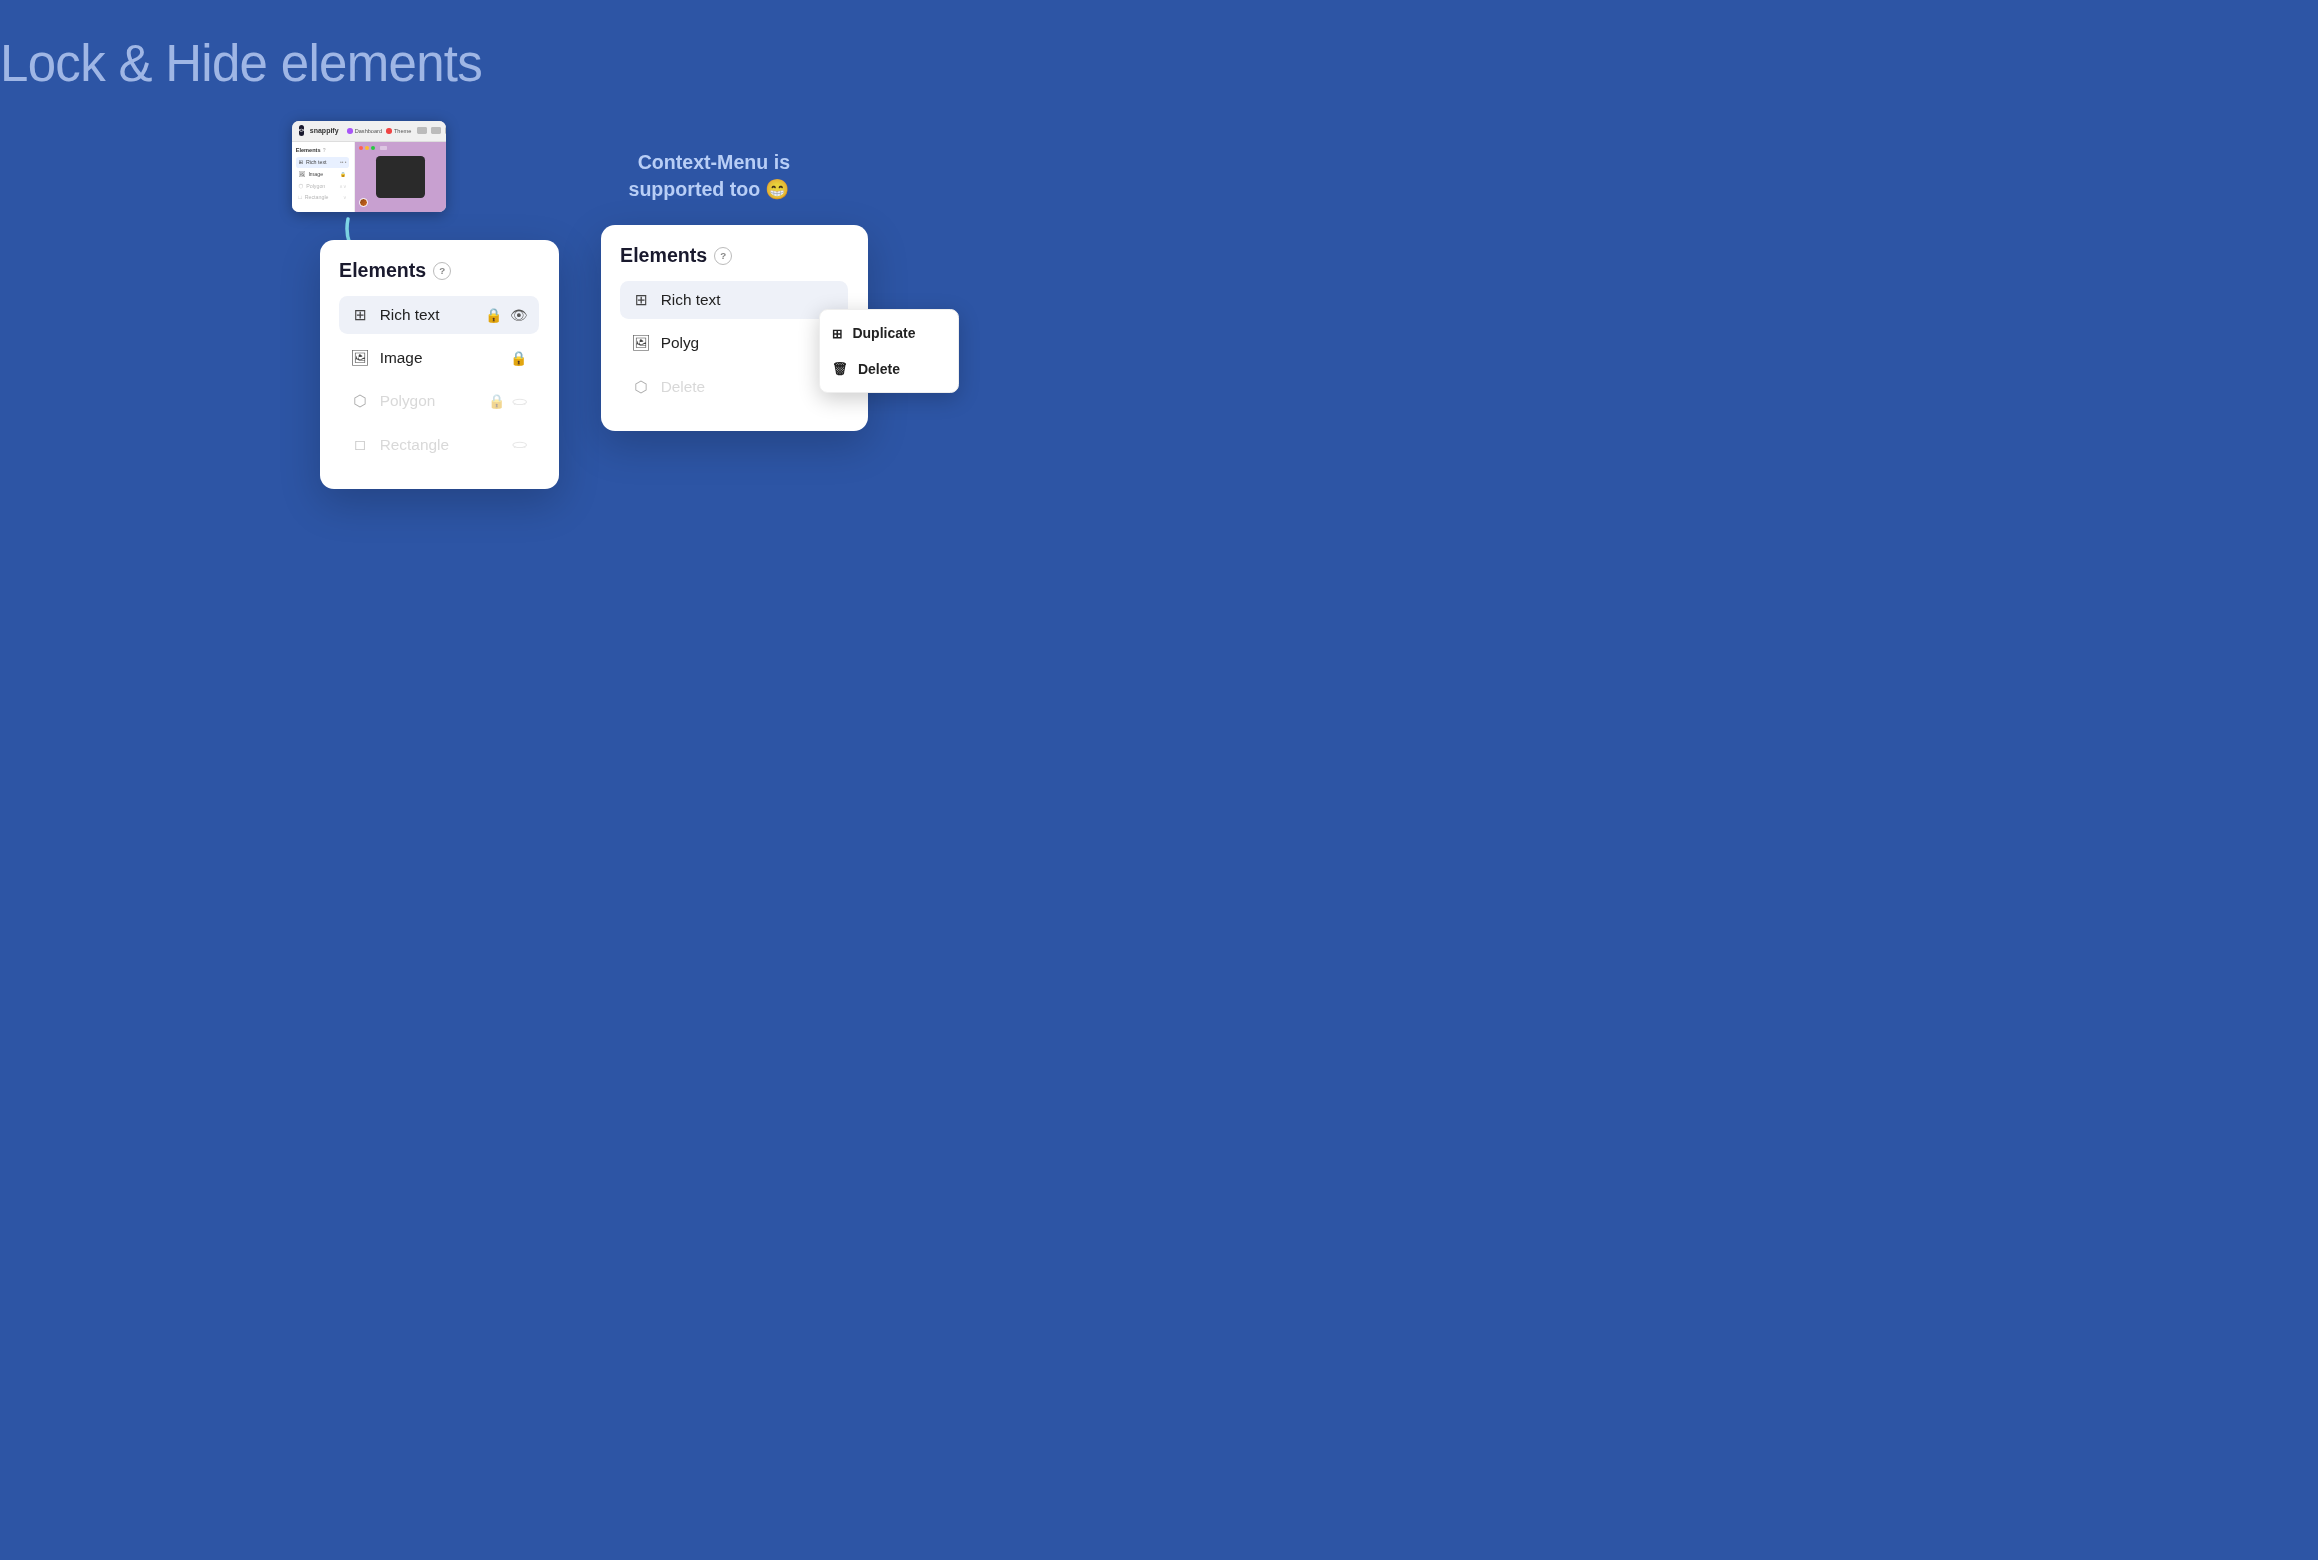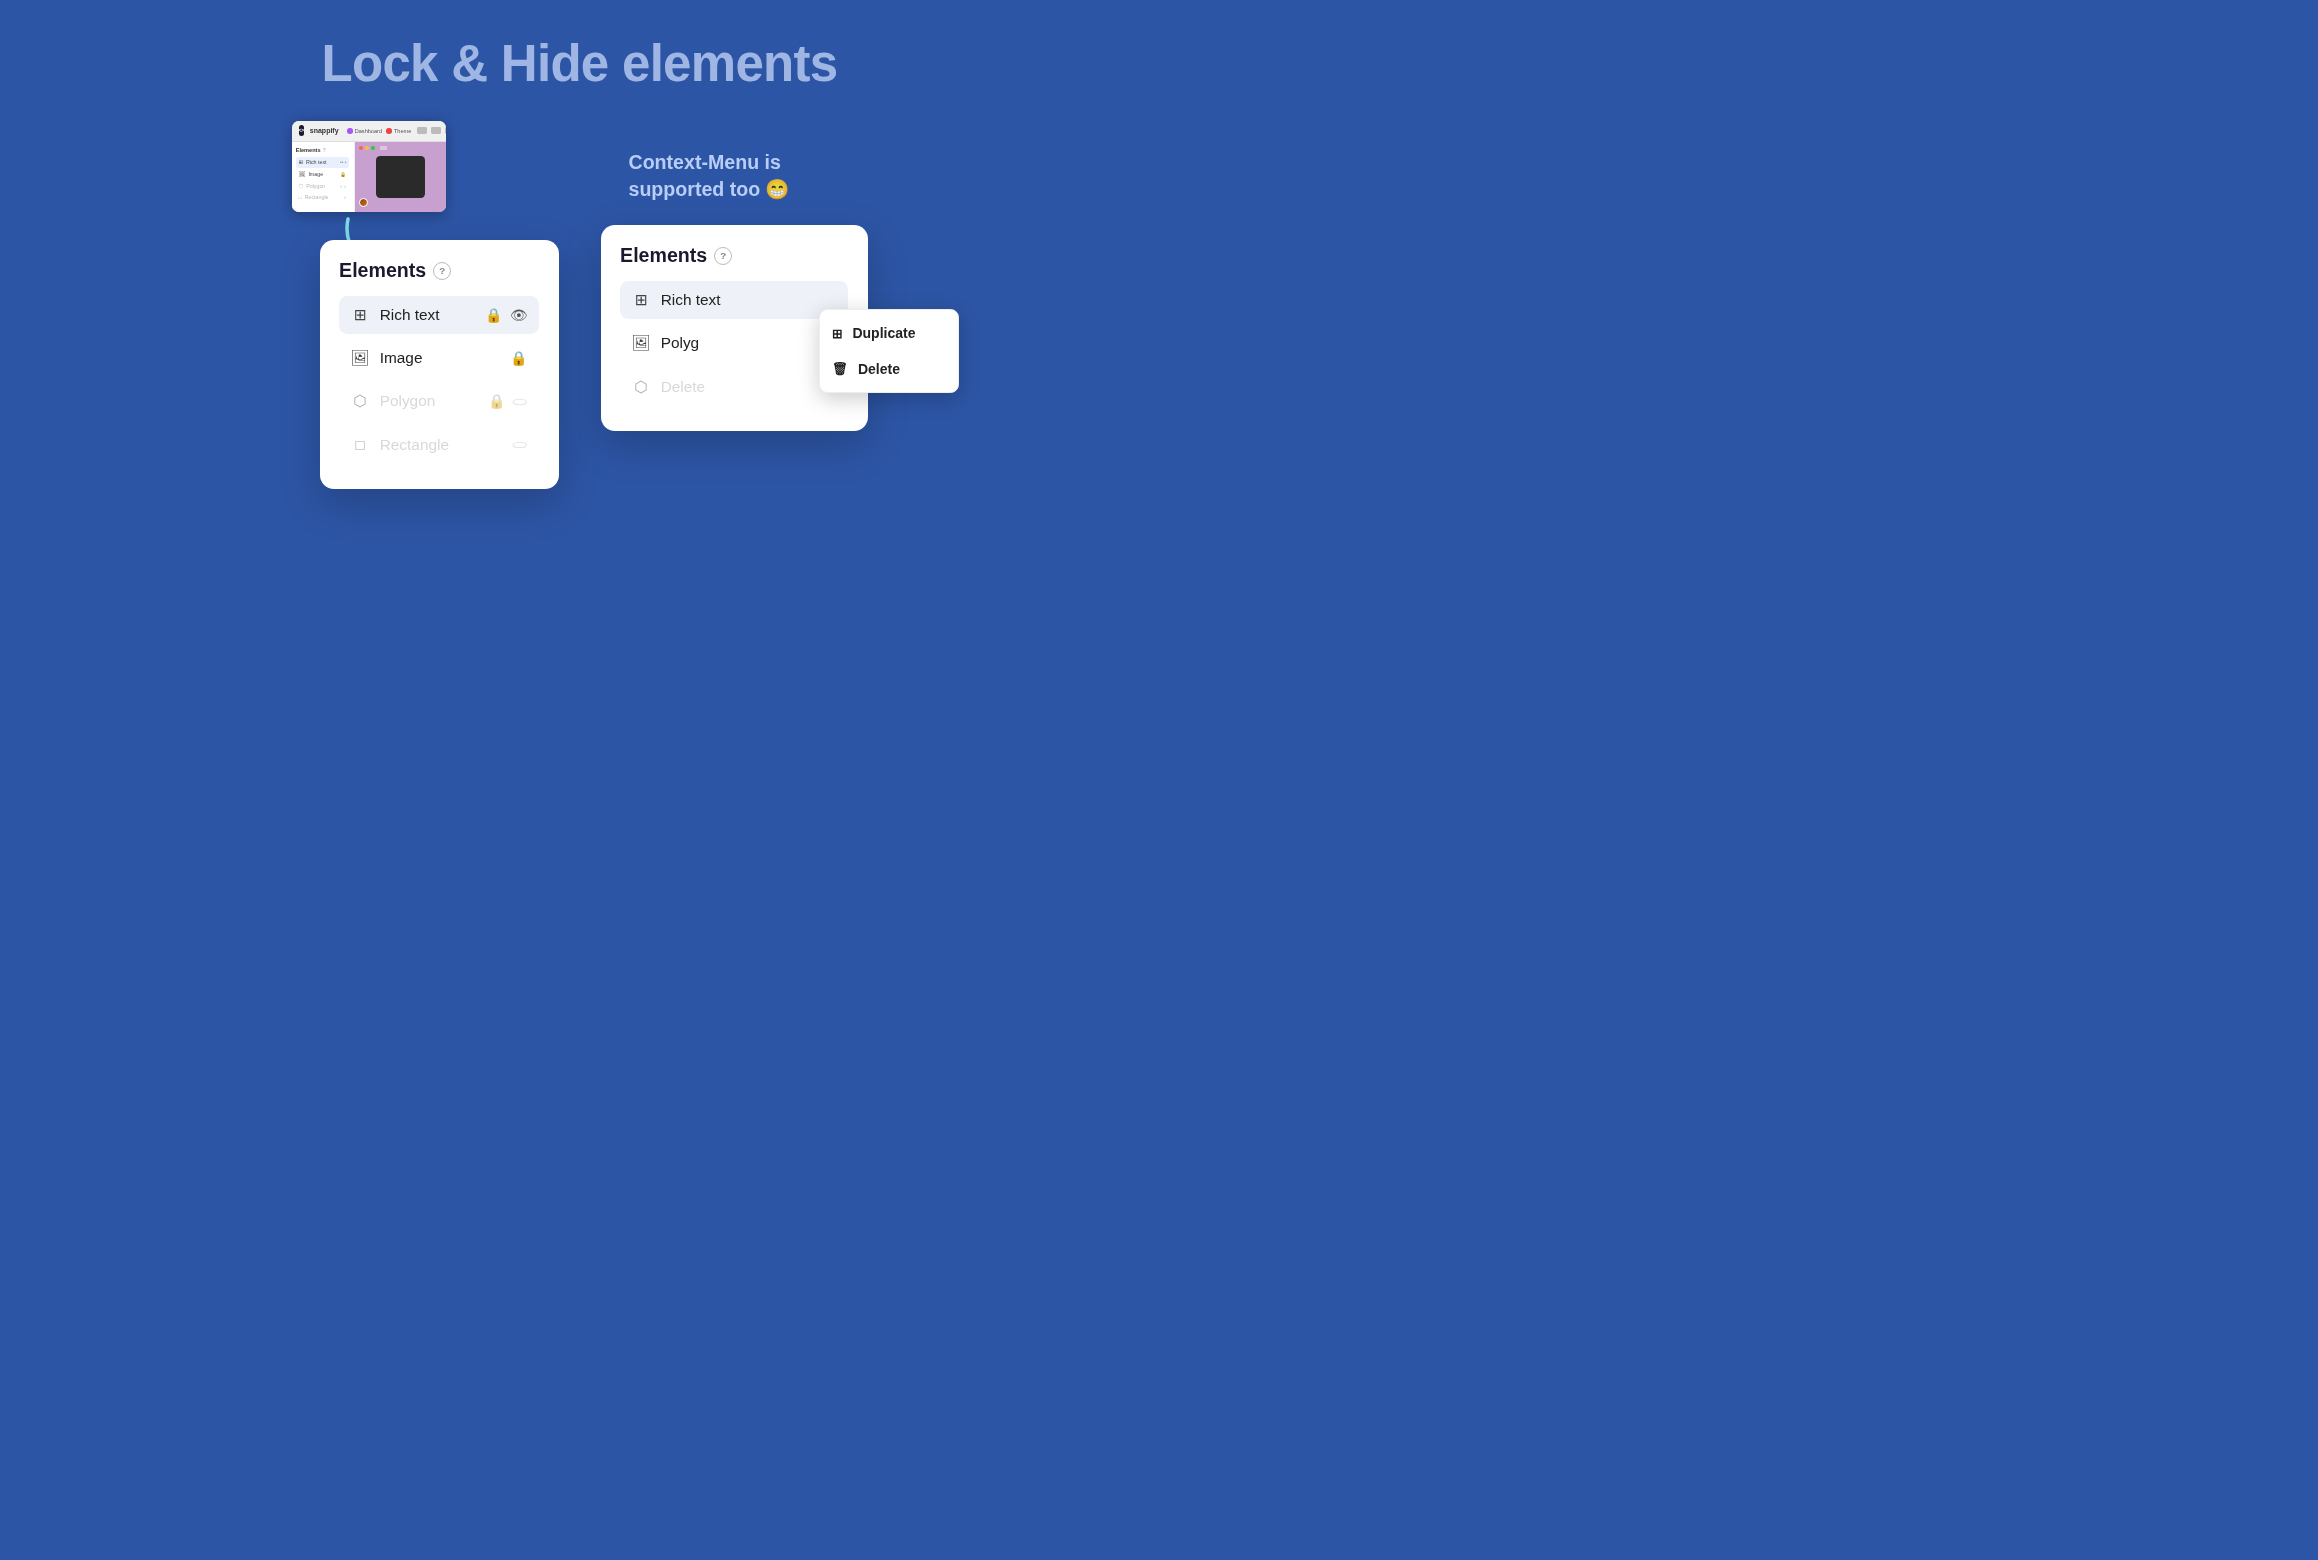--- a/index.html
+++ b/index.html
@@ -8,24 +8,24 @@
       width: 1159px;
       height: 780px;
       background: #2d55a5;
       font-family: -apple-system, BlinkMacSystemFont, 'Segoe UI', sans-serif;
       overflow: hidden;
       position: relative;
     }
 
     
     .main-title {
-      text-align: center;
+      text-align: left;
       color: rgba(180, 200, 240, 0.85);
       font-size: 51px;
-      font-weight: 700;
+      font-weight: 400;
       letter-spacing: -0.7px;
       padding-top: 34px;
       padding-bottom: 28px;
     }
 
     
     .content-area {
       display: flex;
       align-items: flex-start;
       justify-content: center;
@@ -313,21 +313,21 @@
       gap: 21px;
       padding-top: 14px;
     }
 
     
     .context-text {
       color: rgba(200, 220, 255, 0.9);
       font-size: 19.6px;
       font-weight: 600;
       line-height: 1.4;
-      text-align: left;
+      text-align: right;
       padding: 14px 28px 0 28px;
     }
 
     
     .elements-panel-right {
       background: white;
       border-radius: 14px;
       padding: 19.6px 19.6px;
       width: 267px;
       box-shadow: 0 14px 42px rgba(0,0,0,0.2);

